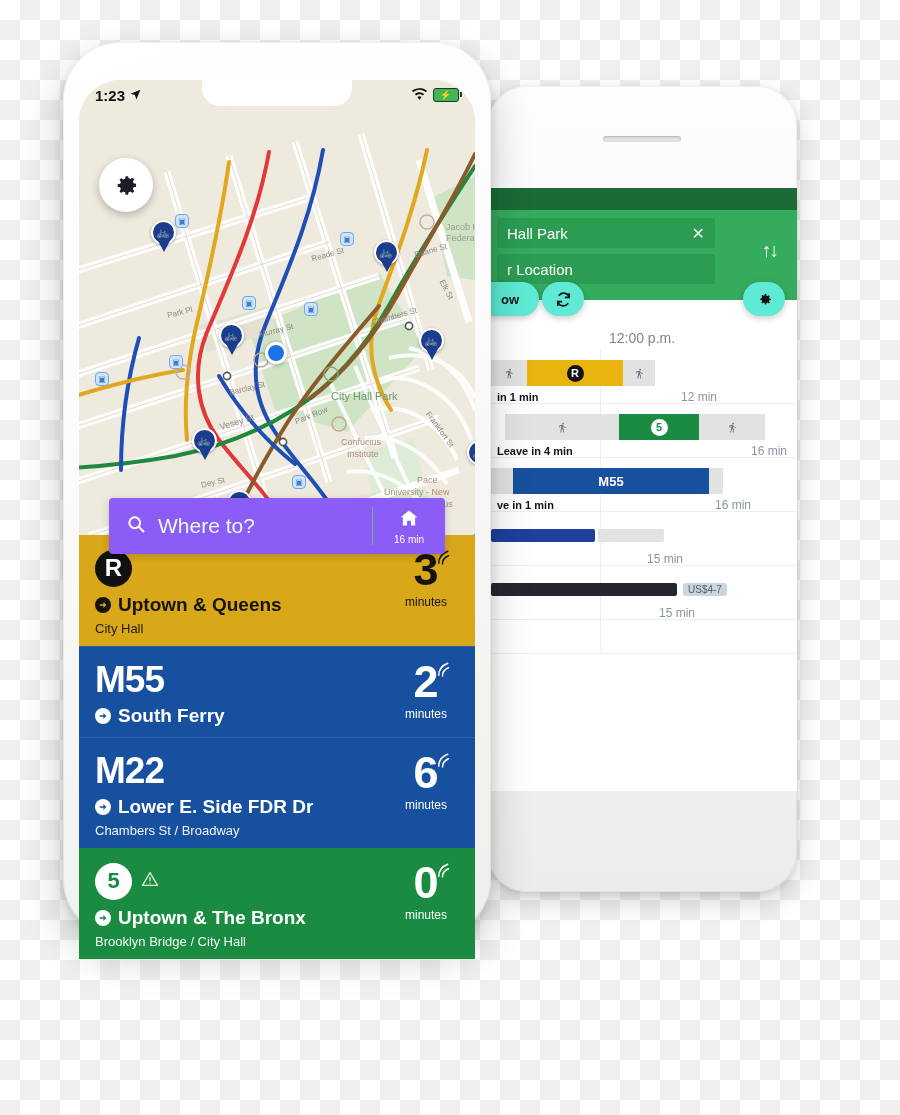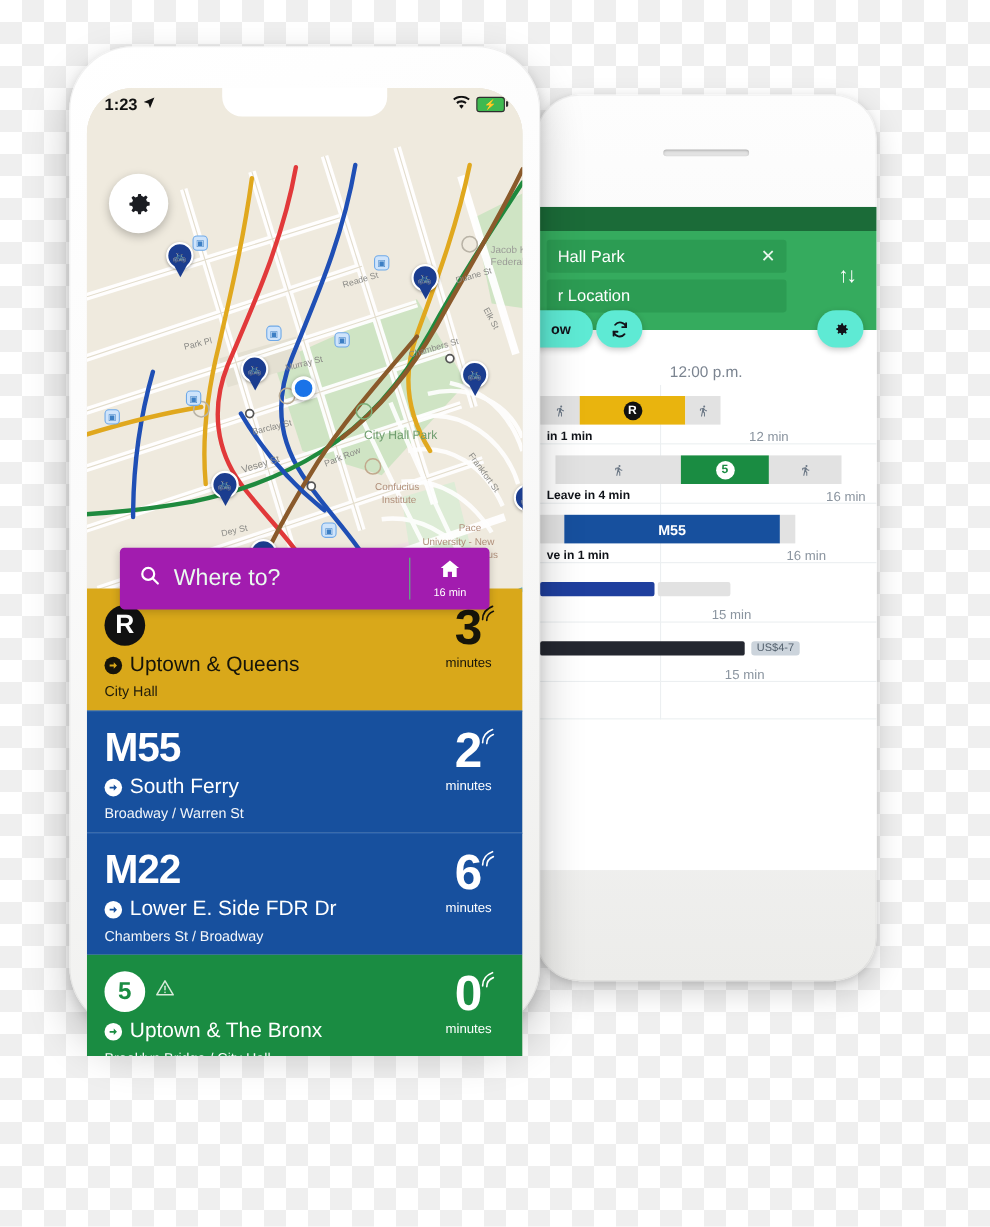--- a/index.html
+++ b/index.html
@@ -140,21 +140,21 @@
     border:3px solid #ffffff;box-sizing:border-box;box-shadow:0 1px 4px rgba(0,0,0,.35);
   }
   .gearbtn{
     position:absolute;left:20px;top:78px;width:54px;height:54px;border-radius:50%;
     background:#ffffff;box-shadow:0 3px 9px rgba(0,0,0,.25);
     display:flex;align-items:center;justify-content:center;font-size:24px;color:#1b1d22;z-index:12;
   }
 
   
   .searchbar{
-    position:absolute;left:30px;right:30px;top:418px;height:56px;background:#a21caf;
+    position:absolute;left:30px;right:30px;top:418px;height:56px;background:#8b5cf6;
     border-radius:4px;display:flex;align-items:center;z-index:14;
     box-shadow:0 2px 8px rgba(0,0,0,.18);
   }
   .searchbar .mag{margin-left:17px;margin-right:12px;color:#ffffff;font-size:19px;}
   .searchbar .ph{color:#eafaef;font-size:21px;flex:1;}
   .home-sep{width:1px;height:38px;background:#58c17e;}
   .homebtn{width:72px;display:flex;flex-direction:column;align-items:center;justify-content:center;color:#ffffff;}
   .homebtn .hico{font-size:19px;line-height:1;}
   .homebtn .hmin{font-size:10px;margin-top:3px;}
 
@@ -169,21 +169,21 @@
   .rbadge{
     width:37px;height:37px;border-radius:50%;background:#111111;color:#ffffff;
     display:flex;align-items:center;justify-content:center;font-size:24px;font-weight:bold;
   }
   .fivebadge{
     width:37px;height:37px;border-radius:50%;background:#ffffff;color:#1a8c42;
     display:flex;align-items:center;justify-content:center;font-size:22px;font-weight:bold;
   }
   .warn{font-size:19px;color:#d9ead9;}
   .routename{font-size:37px;font-weight:bold;line-height:1;letter-spacing:-1px;}
-  .dirline{display:flex;align-items:center;gap:7px;font-size:19px;font-weight:normal;margin-top:7px;}
+  .dirline{display:flex;align-items:center;gap:7px;font-size:19px;font-weight:bold;margin-top:7px;}
   .arrowdot{
     width:16px;height:16px;border-radius:50%;background:currentColor;color:inherit;
     display:flex;align-items:center;justify-content:center;flex:0 0 auto;
   }
   .arrowdot svg{display:block;}
   .stopline{font-size:13px;margin-top:5px;opacity:.95;}
   .eta{position:absolute;right:16px;top:16px;text-align:center;width:66px;}
   .eta .num{font-size:45px;font-weight:bold;line-height:.85;}
   .eta .lbl{font-size:12px;margin-top:6px;}
   .eta .wave{position:absolute;right:4px;top:-2px;}
@@ -524,21 +524,20 @@
         <div class="card blue">
           <div class="routename">M55</div>
           <div class="dirline">
             <span class="arrowdot">
               <svg width="10" height="10" viewBox="0 0 24 24">
                   <path d="M4 10h9V5l7 7-7 7v-5H4z" fill="#17509e"></path>
                 </svg>
             </span>
             <span>South Ferry</span>
           </div>
-          <div class="stopline">Broadway / Warren St</div>
           <div class="eta">
             <svg class="wave" width="22" height="18" viewBox="0 0 24 24" fill="none" stroke="#ffffff" stroke-width="2" stroke-linecap="round">
               <path d="M5 19C5 12 9 6 17 3"></path>
                 <path d="M10 20c0-5 3-9 8-11"></path>
             </svg>
             <div class="num">2</div>
             <div class="lbl">minutes</div>
           </div>
         </div>
 

